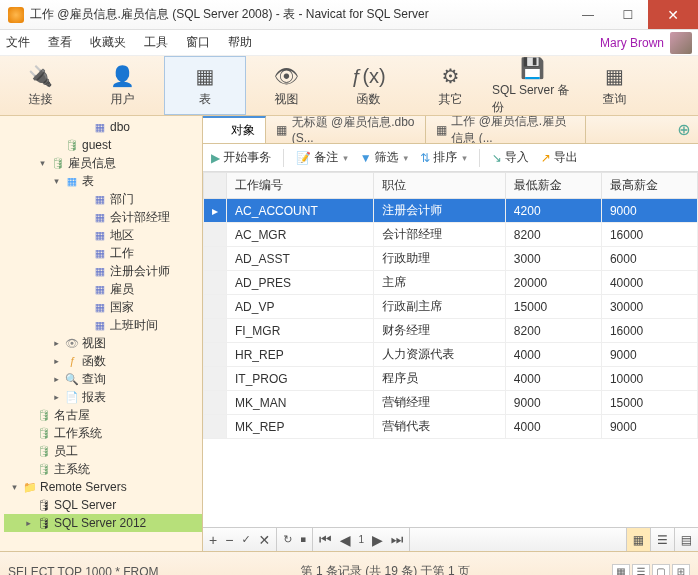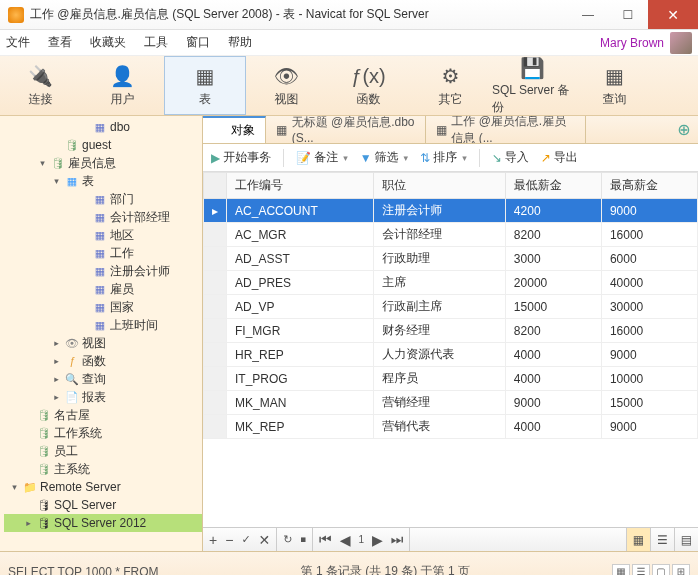--- a/index.html
+++ b/index.html
@@ -250,21 +250,21 @@
         <div class="row">
           <span class="ind" style="width:14px"></span>
           <span class="tw " style="visibility:hidden"></span>
           <span class="ic ic-db">🛢</span>
           <span>主系统</span>
         </div>
         <div class="row">
           <span class="ind" style="width:0px"></span>
           <span class="tw open"></span>
           <span class="ic ic-folder">📁</span>
-          <span>Remote Server</span>
+          <span>Remote Servers</span>
         </div>
         <div class="row">
           <span class="ind" style="width:14px"></span>
           <span class="tw " style="visibility:hidden"></span>
           <span class="ic ic-db-off">🛢</span>
           <span>SQL Server</span>
         </div>
         <div class="row sel">
           <span class="ind" style="width:14px"></span>
           <span class="tw "></span>

